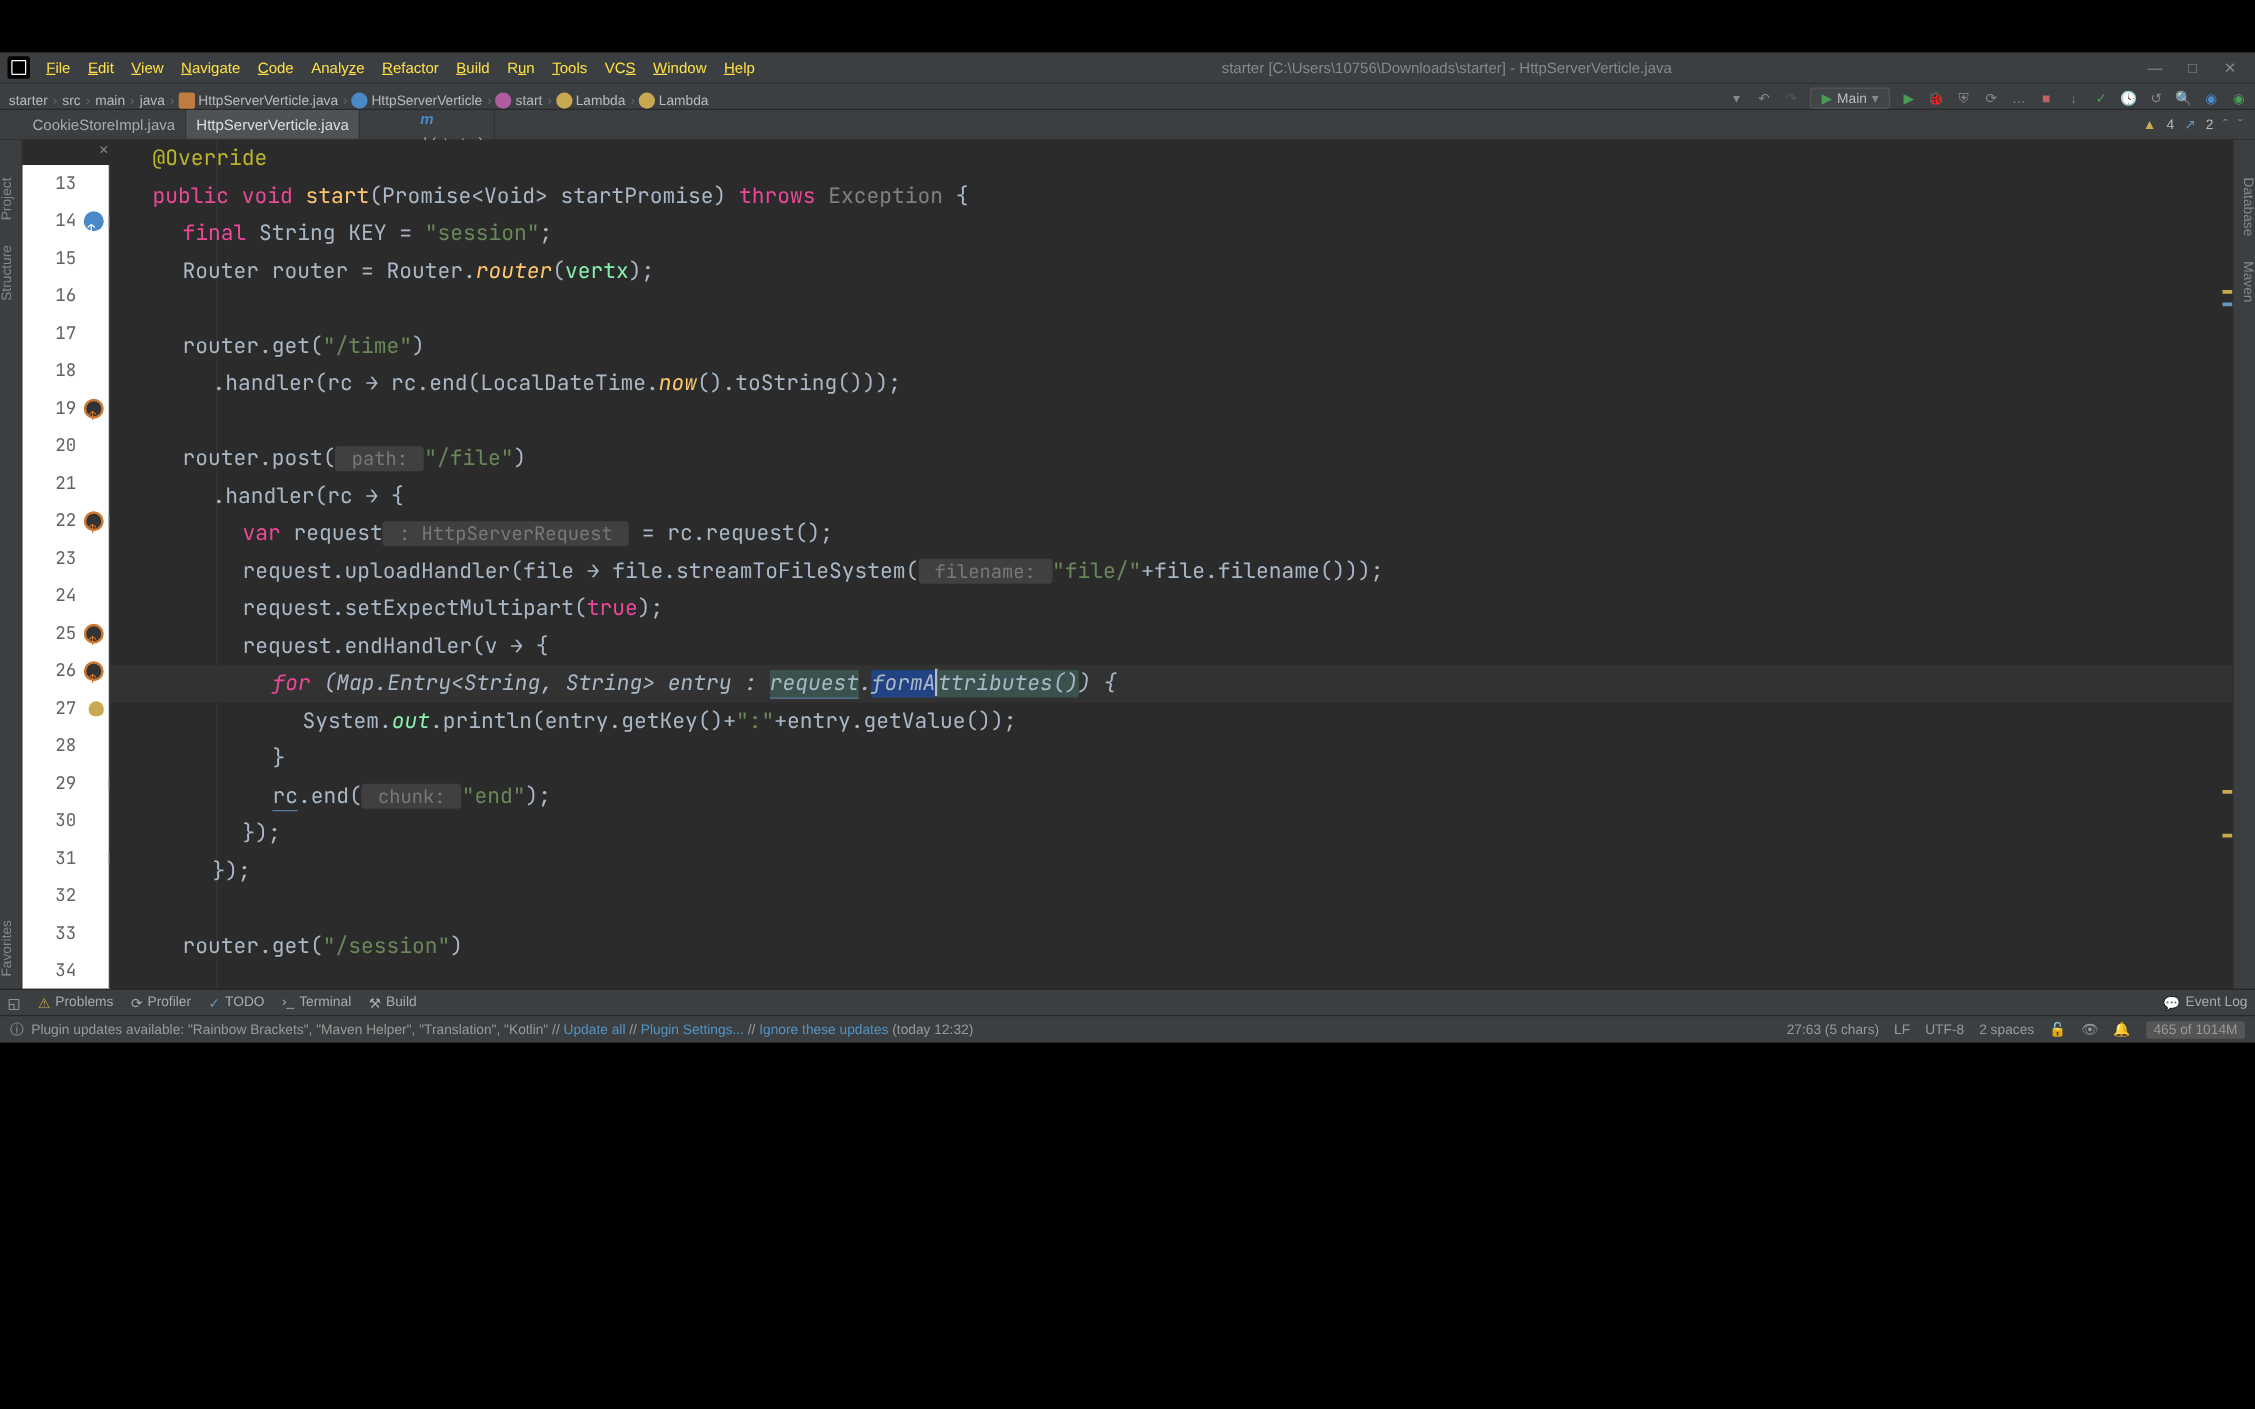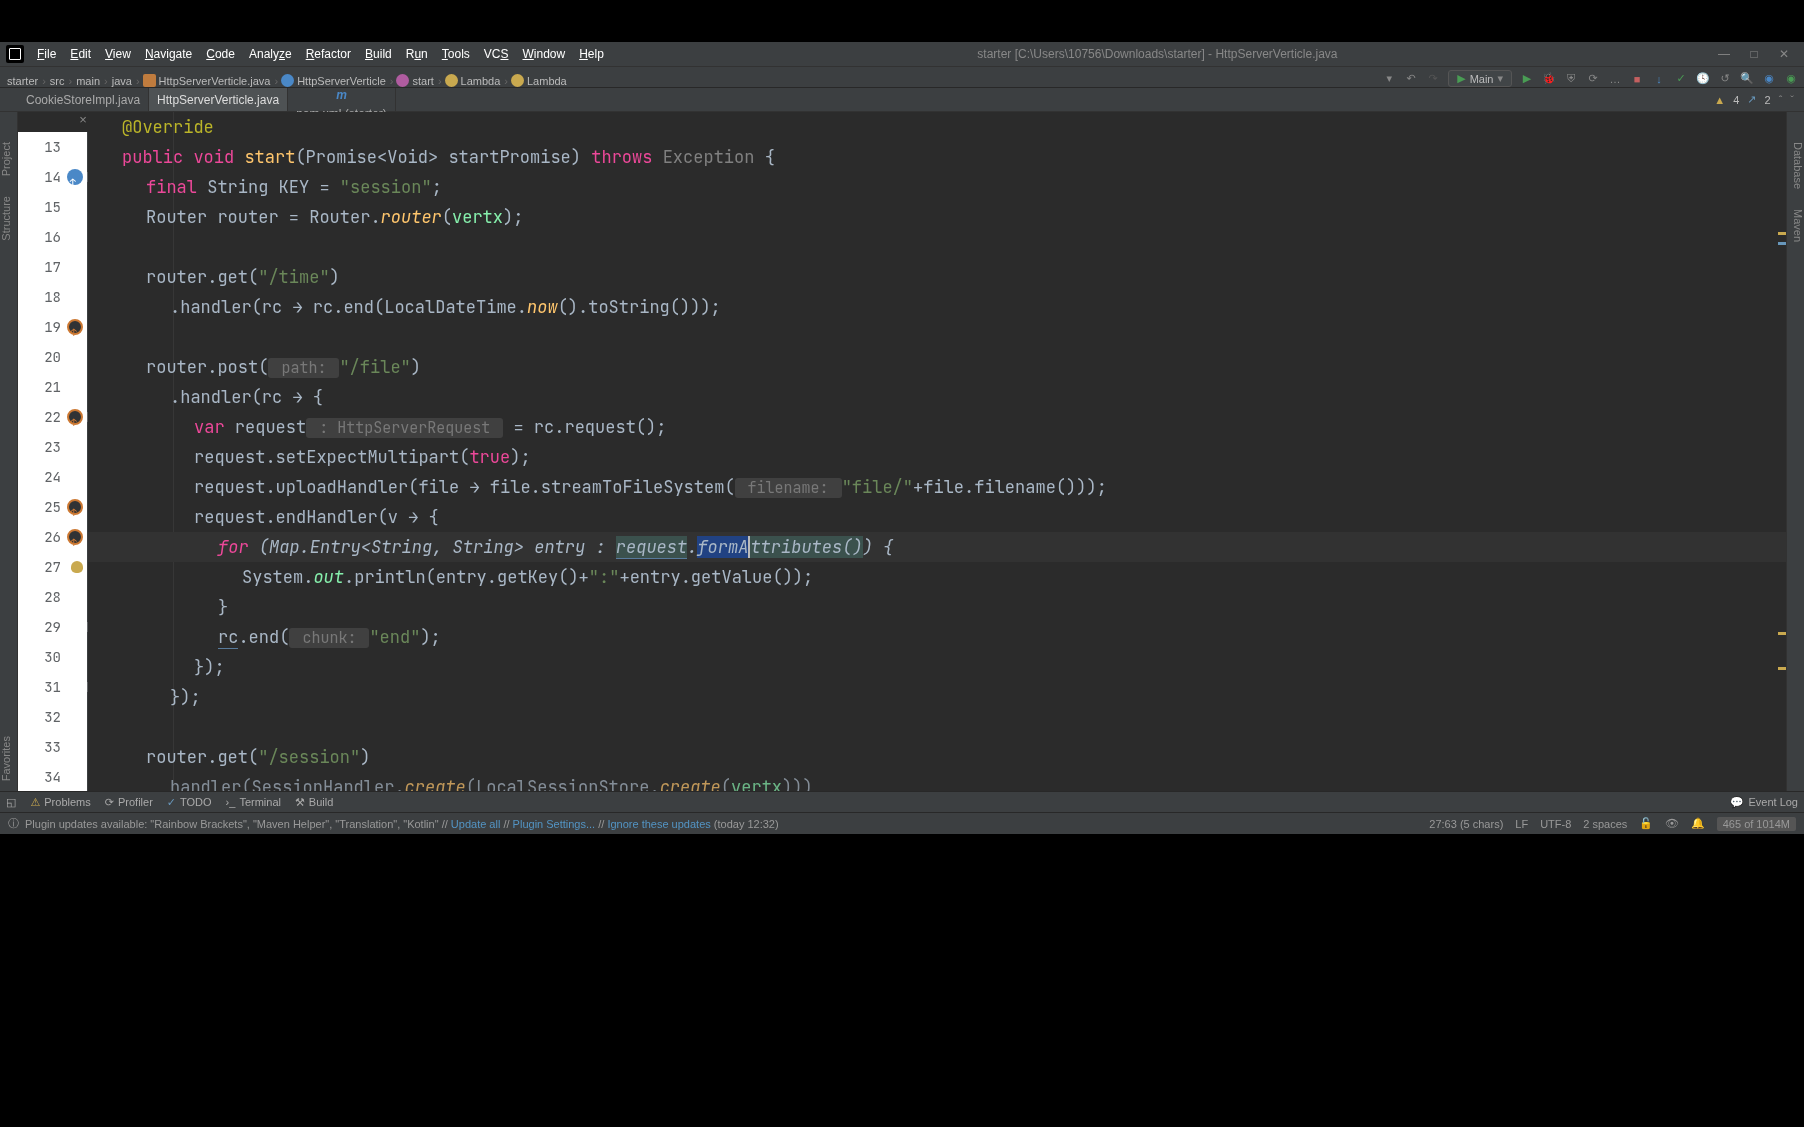--- a/index.html
+++ b/index.html
@@ -25,21 +25,21 @@
 }
 .titlebar {
   height: 25px;
   background: #3c3f41;
   display: flex;
   align-items: center;
   border-bottom: 1px solid #323232;
 }
 .app-icon { width: 18px; height: 18px; margin: 0 6px; background: #000; border-radius: 2px; position: relative; }
 .app-icon::after { content: ""; position: absolute; inset: 3px; border: 1px solid #fff; border-radius: 1px; }
-.menu-item { padding: 0 7px; color: #ffffff; cursor: pointer; font-size: 12px; }
+.menu-item { padding: 0 7px; color: #fde047; cursor: pointer; font-size: 12px; }
 .menu-item u { text-decoration: underline; }
 .title-center { flex: 1; text-align: center; color: #888; font-size: 12px; }
 .win-controls { display: flex; gap: 18px; padding: 0 14px; color: #888; }
 .win-btn { width: 12px; text-align: center; cursor: pointer; }
 
 .toolbar {
   height: 21px;
   background: #3c3f41;
   display: flex;
   align-items: flex-end;
@@ -406,43 +406,42 @@
       <div class="code-line"><span style="padding-left:72px"></span><span class="c-ident">.handler(rc </span><span class="c-arrow">→</span><span class="c-ident"> rc.end(LocalDateTime.</span><span class="c-static">now</span><span class="c-ident">().toString()));</span></div>
 
       <div class="code-line"></div>
 
       <div class="code-line"><span style="padding-left:48px"></span><span class="c-ident">router.post(</span><span class="c-hint"> path: </span><span class="c-string">"/file"</span><span class="c-paren">)</span></div>
 
       <div class="code-line"><span style="padding-left:72px"></span><span class="c-ident">.handler(rc </span><span class="c-arrow">→</span><span class="c-ident"> {</span></div>
 
       <div class="code-line"><span style="padding-left:96px"></span><span class="c-keyword">var</span><span class="c-ident"> request</span><span class="c-hint"> : HttpServerRequest </span> <span class="c-ident">= rc.request();</span></div>
 
+      <div class="code-line"><span style="padding-left:96px"></span><span class="c-ident">request.uploadHandler(file </span><span class="c-arrow">→</span><span class="c-ident"> file.streamToFileSystem(</span><span class="c-hint"> filename: </span><span class="c-string">"file/"</span><span class="c-ident">+file.filename()));</span></div>
+
       <div class="code-line"><span style="padding-left:96px"></span><span class="c-ident">request.setExpectMultipart(</span><span class="c-keyword">true</span><span class="c-paren">);</span></div>
 
-      <div class="code-line"><span style="padding-left:96px"></span><span class="c-ident">request.uploadHandler(file </span><span class="c-arrow">→</span><span class="c-ident"> file.streamToFileSystem(</span><span class="c-hint"> filename: </span><span class="c-string">"file/"</span><span class="c-ident">+file.filename()));</span></div>
-
       <div class="code-line"><span style="padding-left:96px"></span><span class="c-ident">request.endHandler(v </span><span class="c-arrow">→</span><span class="c-ident"> {</span></div>
 
       <div class="code-line caret-line"><span style="padding-left:120px"></span><span class="c-keyword">for</span><span class="c-ident"> (Map.Entry&lt;String, String&gt; entry : </span><span class="c-ident c-underline c-usage">request</span><span class="c-ident">.</span><span class="c-ident c-highlight">formA</span><span class="caret"></span><span class="c-ident c-usage">ttributes</span><span class="c-paren c-usage">()</span><span class="c-paren">) {</span></div>
 
       <div class="code-line"><span style="padding-left:144px"></span><span class="c-ident">System.</span><span class="c-static c-field">out</span><span class="c-ident">.println(entry.getKey()+</span><span class="c-string">":"</span><span class="c-ident">+entry.getValue());</span></div>
 
       <div class="code-line"><span style="padding-left:120px"></span><span class="c-paren">}</span></div>
 
       <div class="code-line"><span style="padding-left:120px"></span><span class="c-ident c-underline">rc</span><span class="c-ident">.end(</span><span class="c-hint"> chunk: </span><span class="c-string">"end"</span><span class="c-paren">);</span></div>
 
       <div class="code-line"><span style="padding-left:96px"></span><span class="c-paren">});</span></div>
 
       <div class="code-line"><span style="padding-left:72px"></span><span class="c-paren">});</span></div>
 
       <div class="code-line"></div>
 
       <div class="code-line"><span style="padding-left:48px"></span><span class="c-ident">router.get(</span><span class="c-string">"/session"</span><span class="c-paren">)</span></div>
 
-      <div class="code-line" style="opacity:0.7"><span style="padding-left:72px"></span><span class="c-ident">handler(SessionHandler.</span><span class="c-static">create</span><span class="c-ident">(LocalSessionStore.</span><span class="c-static">create</span><span class="c-ident">(</span><span class="c-field">vertx</span><span class="c-paren">)))</span></div>
 
       <div class="right-stripes">
         <div class="stripe warn" style="top:120px"></div>
         <div class="stripe warn" style="top:520px"></div>
         <div class="stripe warn" style="top:555px"></div>
         <div class="stripe weak" style="top:130px"></div>
       </div>
     </div>
 
     <div class="right-rail">

